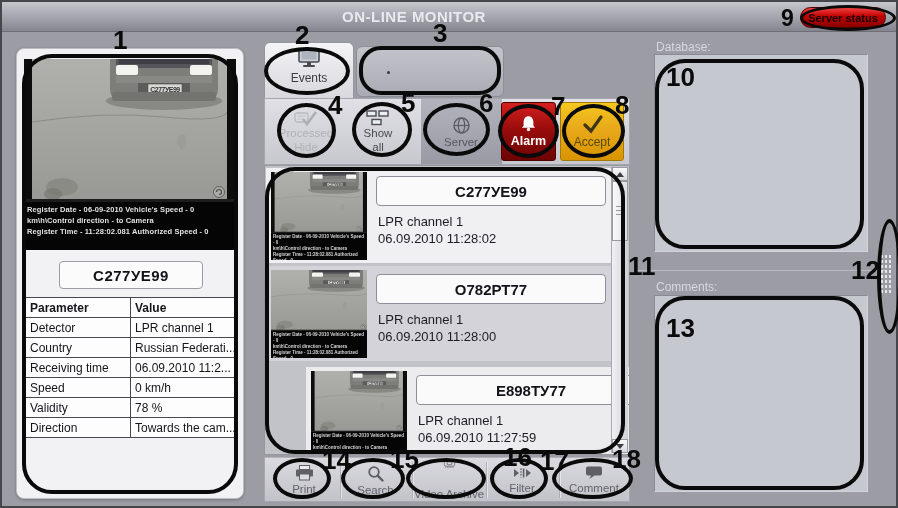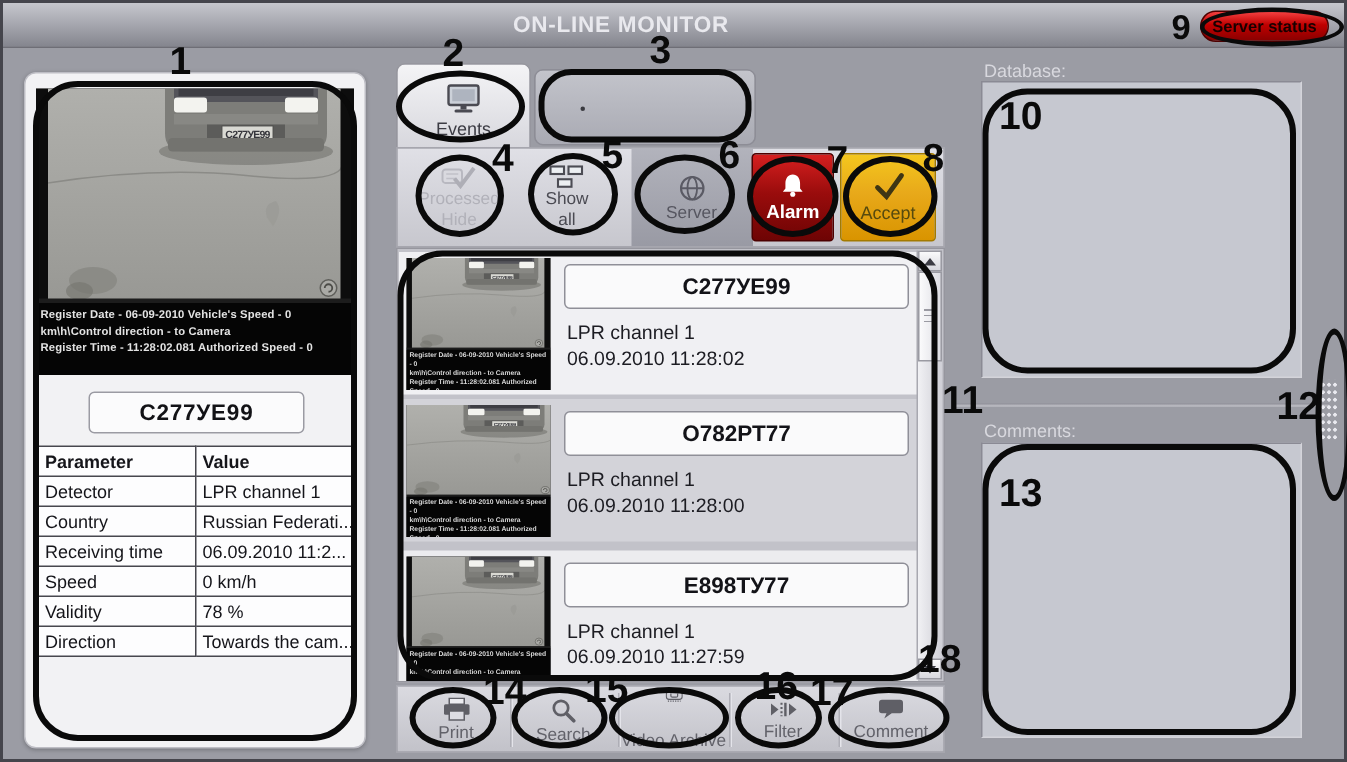--- a/index.html
+++ b/index.html
@@ -59,21 +59,21 @@
   }
   table.params th { font-weight:bold; }
   table.params col { width:106px; }
 
   
   .tab-events {
     position:absolute; left:262px; top:40px; width:90px; height:57px;
     background:linear-gradient(#f4f4f6, #d7d7dd);
     border:1px solid #96969e; border-bottom:none; border-radius:6px 6px 0 0;
     display:flex; flex-direction:column; align-items:center; justify-content:flex-end;
-    padding-bottom:6px; gap:3px;
+    padding-bottom:14px; gap:3px;
   }
   .tab-events .lbl { font-size:12px; color:#3c3c44; }
   .tab-empty {
     position:absolute; left:354px; top:44px; width:148px; height:51px;
     background:linear-gradient(#c3c4cb, #a9aab3);
     border:1px solid #8d8d96; border-radius:6px 6px 6px 6px;
   }
   .tab-dot { position:absolute; left:30px; top:24px; width:3px; height:3px; border-radius:50%; background:#3a3a40; }
 
   
@@ -109,21 +109,21 @@
 
   
   .event-list {
     position:absolute; left:262px; top:163px; width:366px; height:290px;
     background:#c2c2c9; border:1px solid #96969e; overflow:hidden;
   }
   .entry {
     position:absolute; left:1px; width:346px; height:95px; background:#f0f0f3;
   }
   .entry.selected { background:#d3d3d9; }
-  .entry.third { background:#ececef; }
+  .entry.third { background:#ececef;margin-left:40px; }
   .entry .thumb { position:absolute; left:5px; top:4px; width:96px; height:88px; background:#070707; }
   .entry .thumb svg { display:block; }
   .thumb-overlay {
     position:absolute; left:0; top:61px; width:96px; height:27px; background:#050505;
     color:#d8d8d8; font-size:4.5px; line-height:6px; padding:1px 2px; overflow:hidden; font-weight:bold;
   }
   .entry .eplate {
     position:absolute; left:110px; top:8px; width:230px; height:30px;
     background:#fafafb; border:1px solid #8f8f98; border-radius:4px;
     display:flex; align-items:center; justify-content:center;
@@ -494,15 +494,15 @@
   <div class="co-num" style="left:613px; top:90px;">8</div>
   <div class="co-num sm" style="left:779px; top:5px;">9</div>
   <div class="co-num" style="left:664px; top:62px;">10</div>
   <div class="co-num" style="left:626px; top:251px;">11</div>
   <div class="co-num" style="left:849px; top:255px;">12</div>
   <div class="co-num" style="left:664px; top:313px;">13</div>
   <div class="co-num" style="left:320px; top:445px;">14</div>
   <div class="co-num" style="left:388px; top:444px;">15</div>
   <div class="co-num" style="left:465px; top:442px;margin-left:36px;">16</div>
   <div class="co-num" style="left:538px; top:446px;">17</div>
-  <div class="co-num" style="left:610px; top:424px;">18</div>
+  <div class="co-num" style="left:610px; top:444px;">18</div>
 
 </div>
 
 </body></html>

